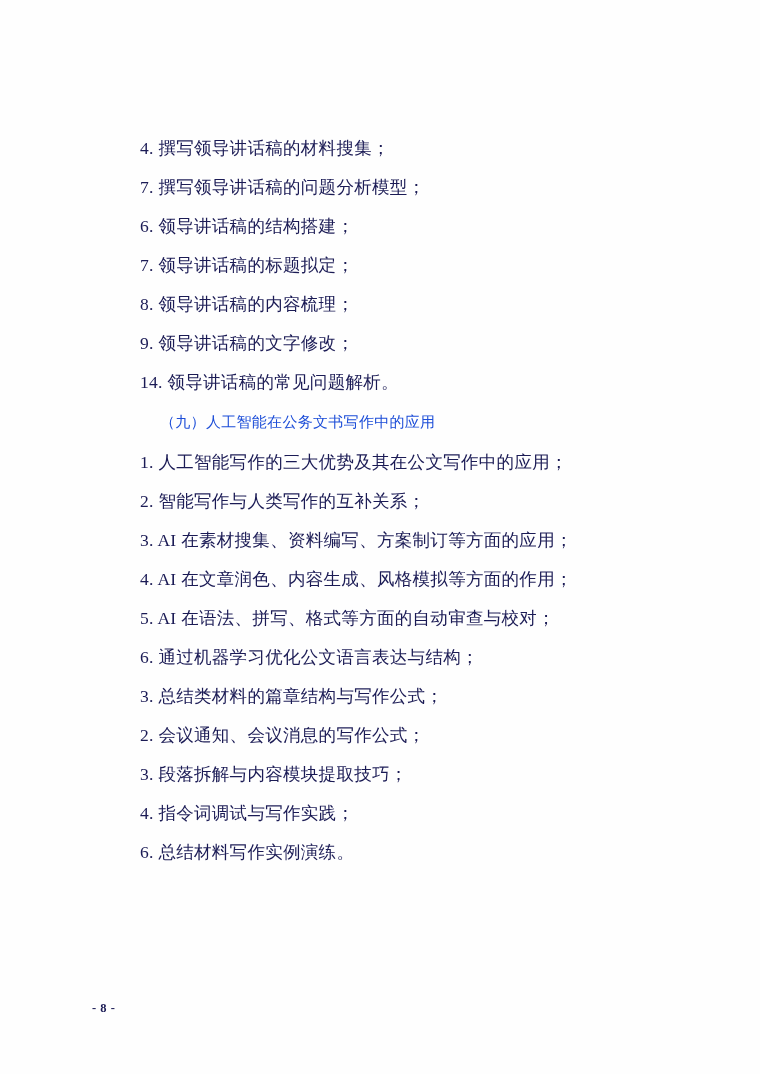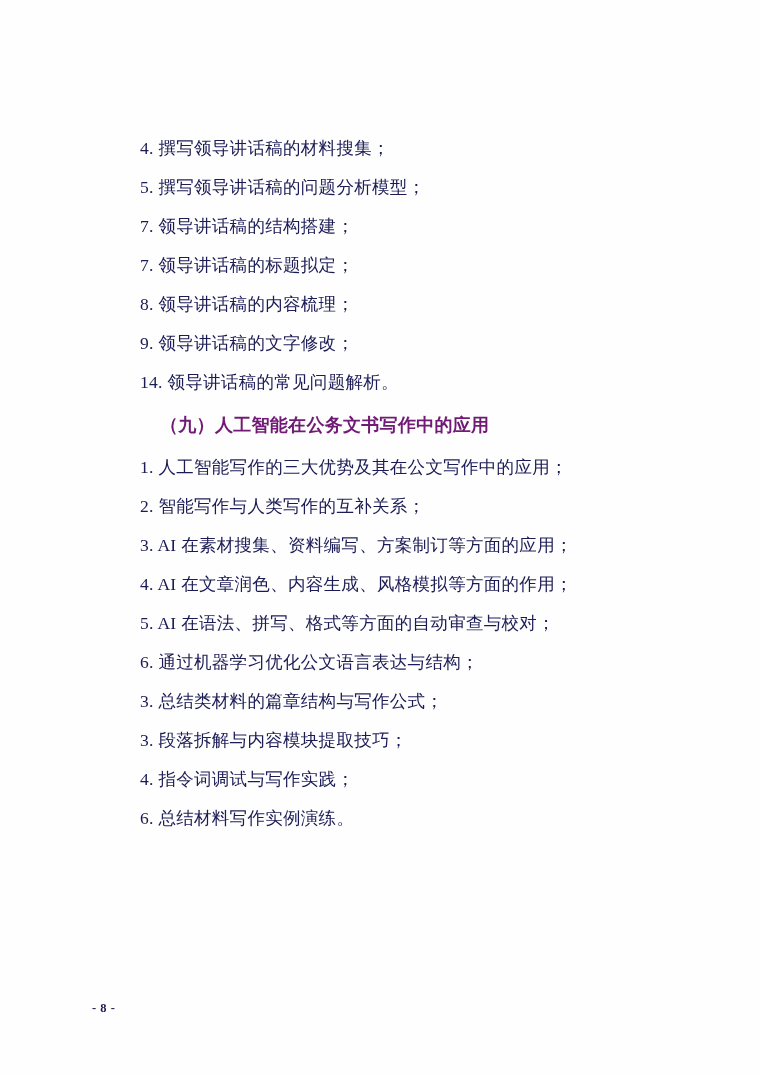--- a/index.html
+++ b/index.html
@@ -27,27 +27,27 @@
   }
   .para {
     font-size: 17.5px;
     line-height: 1.0;
     margin: 0 0 21.5px 0;
     letter-spacing: 0.3px;
     color: #1b1b55;
     white-space: nowrap;
   }
   .heading {
-    font-size: 18px;
-    font-weight: bold;
+    font-size: 15px;
+    font-weight: normal;
     margin: 0 0 21.5px 0;
     text-indent: 2px;
     padding-left: 18px;
     letter-spacing: 0.3px;
-    color: #701a75;
+    color: #1d4ed8;
     white-space: nowrap;
   }
   .num-wide {
     
   }
   .page-number {
     position: absolute;
     left: 92px;
     bottom: 58px;
     font-size: 12.5px;
@@ -56,38 +56,39 @@
     letter-spacing: 0.5px;
   }
 </style>
 </head>
 <body>
 
 <div class="page">
   <div class="doc-body">
 
     <p class="para">4. 撰写领导讲话稿的材料搜集；</p>
-    <p class="para">5. 撰写领导讲话稿的问题分析模型；</p>
-    <p class="para">7. 领导讲话稿的结构搭建；</p>
+    <p class="para">7. 撰写领导讲话稿的问题分析模型；</p>
+    <p class="para">6. 领导讲话稿的结构搭建；</p>
     <p class="para">7. 领导讲话稿的标题拟定；</p>
     <p class="para">8. 领导讲话稿的内容梳理；</p>
     <p class="para">9. 领导讲话稿的文字修改；</p>
     <p class="para num-wide">14. 领导讲话稿的常见问题解析。</p>
 
     <p class="heading">（九）人工智能在公务文书写作中的应用</p>
 
     <p class="para">1. 人工智能写作的三大优势及其在公文写作中的应用；</p>
     <p class="para">2. 智能写作与人类写作的互补关系；</p>
     <p class="para">3. AI 在素材搜集、资料编写、方案制订等方面的应用；</p>
     <p class="para">4. AI 在文章润色、内容生成、风格模拟等方面的作用；</p>
     <p class="para">5. AI 在语法、拼写、格式等方面的自动审查与校对；</p>
     <p class="para">6. 通过机器学习优化公文语言表达与结构；</p>
 
 
     <p class="para">3. 总结类材料的篇章结构与写作公式；</p>
+    <p class="para">2. 会议通知、会议消息的写作公式；</p>
     <p class="para">3. 段落拆解与内容模块提取技巧；</p>
     <p class="para">4. 指令词调试与写作实践；</p>
     <p class="para">6. 总结材料写作实例演练。</p>
 
   </div>
 
   <div class="page-number">- 8 -</div>
 </div>
 
 </body></html>

